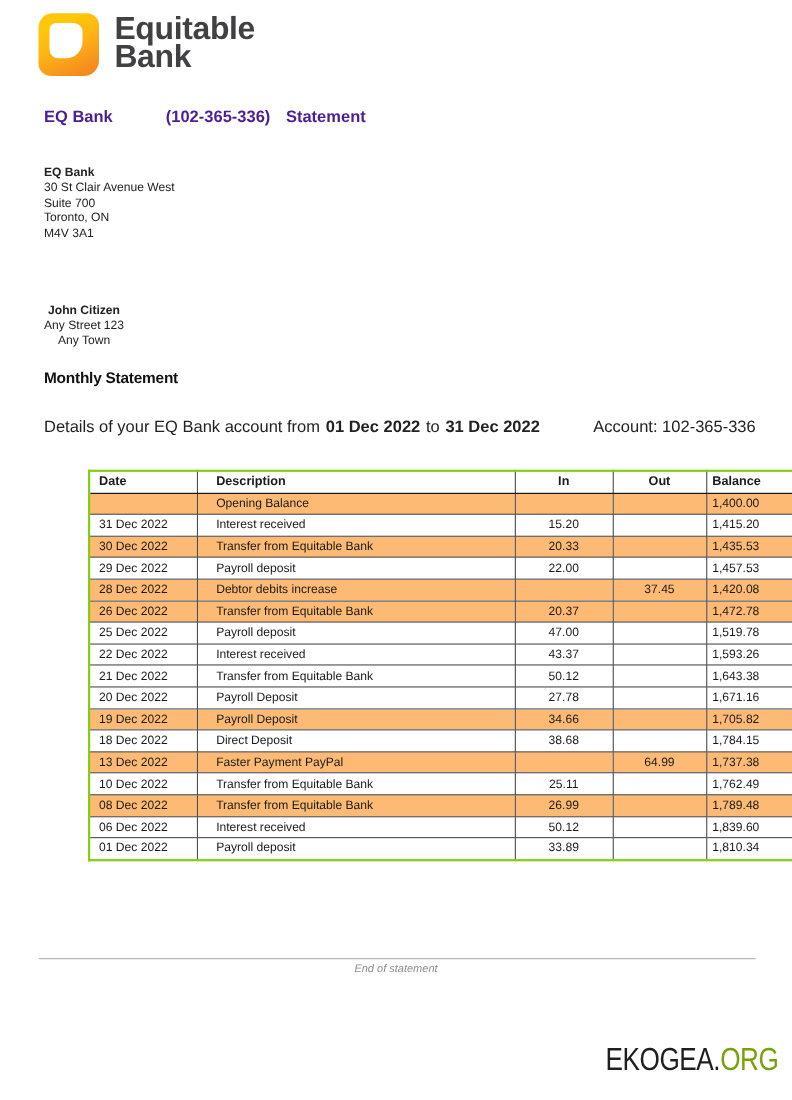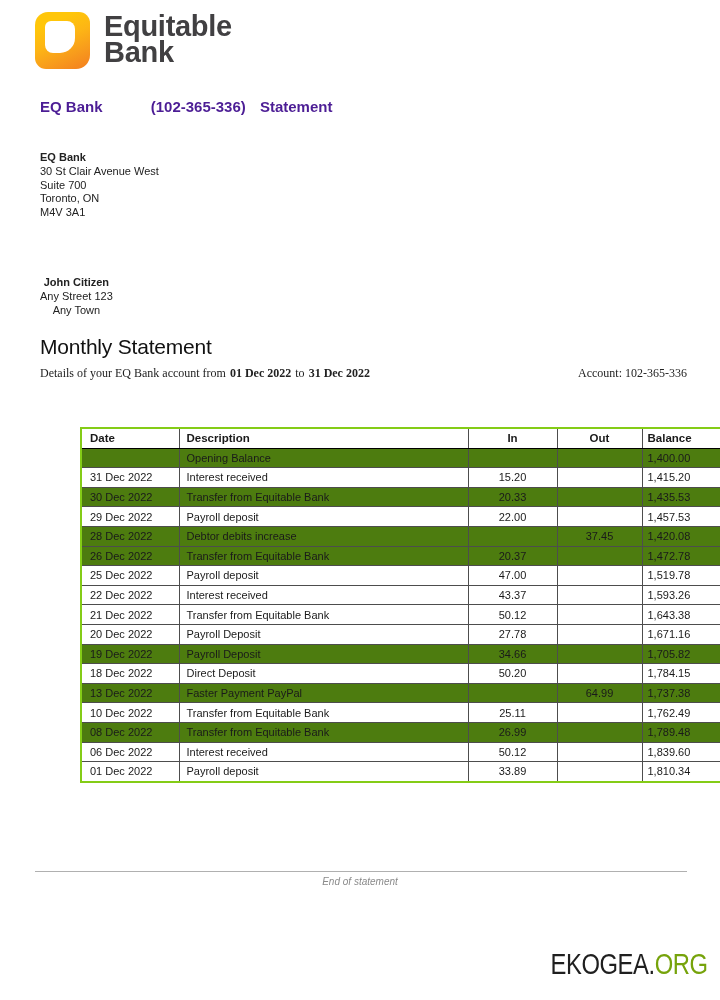--- a/index.html
+++ b/index.html
@@ -17,37 +17,37 @@
   .wordmark { position:absolute; left:104px; top:13px;
     font-size:29px; font-weight:bold; color:#414042; line-height:26px; letter-spacing:-0.3px; }
   
   .statement-title { position:absolute; left:40px; top:98px; font-size:15px; font-weight:bold; color:#4c1d95; }
   .statement-title .acct { margin-left:44px; }
   .statement-title .lbl  { margin-left:10px; }
   .addr { position:absolute; left:40px; font-size:11px; line-height:13.8px; color:#222; }
   .addr .addr-name { font-weight:bold; }
   .sender { top:151px; }
   .recipient { top:276px;text-align:center; }
-  .section-heading { position:absolute; left:40px; top:335px; font-size:21px; font-weight:normal; color:#111; letter-spacing:-0.2px; }
-  .details-row { position:absolute; left:40px; right:33px; top:366px; font-size:12px; color:#222;
-    display:flex; justify-content:space-between; align-items:baseline;font-family:Liberation Serif, serif; }
+  .section-heading { position:absolute; left:40px; top:335px; font-size:14px; font-weight:bold; color:#111; letter-spacing:-0.2px; }
+  .details-row { position:absolute; left:40px; right:33px; top:380px; font-size:15px; color:#222;
+    display:flex; justify-content:space-between; align-items:baseline; }
   .details-left b { margin:0 1px; }
   
   .table-wrap { position:absolute; left:32px; top:427px; }
   table.stmt { border-collapse:collapse; width:655px; table-layout:fixed;
     border:2px solid #84cc16; font-size:11px;margin-left:48px; }
   table.stmt th, table.stmt td { border:1px solid #4d4d4d; height:18.6px; padding:0 5px;
     overflow:hidden; white-space:nowrap; }
   table.stmt th { font-weight:bold; font-size:11.5px; text-align:left; border-bottom:1px solid #000; }
   table.stmt .col-date { padding-left:8px; }
-  table.stmt .col-description { padding-left:7px; }
+  table.stmt .col-description { padding-left:17px; }
   table.stmt th.col-in, table.stmt th.col-out,
   table.stmt td.col-in, table.stmt td.col-out { text-align:center; }
   table.stmt th.col-balance, table.stmt td.col-balance { text-align:left; padding-right:5px; }
-  table.stmt tr.shaded td { background:#4d7c0f; }
+  table.stmt tr.shaded td { background:#fdba74; }
   
   .end-rule { position:absolute; left:35px; top:871px; width:652px; border-top:1px solid #b0b0b0; }
   .end-text { position:absolute; left:0; top:876px; width:720px; text-align:center;
     font-size:10px; font-style:italic; color:#8a8a8a; }
   .watermark { position:absolute; right:12px; top:948px; font-size:29px; font-weight:normal;
     color:#1f1f1f; letter-spacing:-0.5px;
     transform:scaleX(0.82); transform-origin:100% 50%; white-space:nowrap; }
 </style>
 </head>
 <body>
@@ -186,21 +186,21 @@
           <tr class="shaded">
             <td class="col-date">19 Dec 2022</td>
             <td class="col-description">Payroll Deposit</td>
             <td class="col-in">34.66</td>
             <td class="col-out"></td>
             <td class="col-balance">1,705.82</td>
           </tr>
           <tr>
             <td class="col-date">18 Dec 2022</td>
             <td class="col-description">Direct Deposit</td>
-            <td class="col-in">50.20</td>
+            <td class="col-in">38.68</td>
             <td class="col-out"></td>
             <td class="col-balance">1,784.15</td>
           </tr>
           <tr class="shaded">
             <td class="col-date">13 Dec 2022</td>
             <td class="col-description">Faster Payment PayPal</td>
             <td class="col-in"></td>
             <td class="col-out">64.99</td>
             <td class="col-balance">1,737.38</td>
           </tr>

